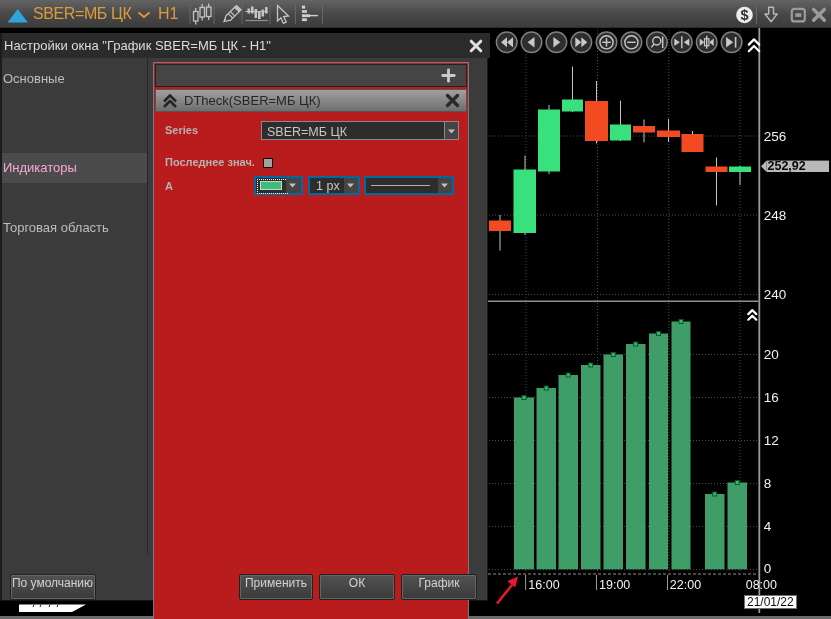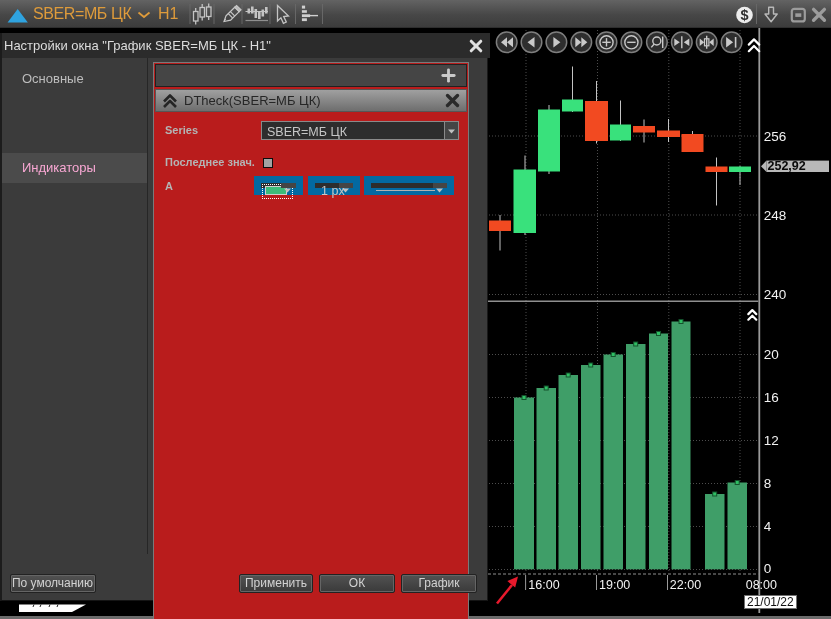--- a/index.html
+++ b/index.html
@@ -8,33 +8,33 @@
   
   #topbar{left:0;top:0;width:831px;height:28px;
     background:linear-gradient(#636363,#474747 55%,#3c3c3c);border-bottom:1px solid #2e2e2e;box-sizing:border-box;}
   .otxt{position:absolute;top:5px;font-size:16px;color:#de9b3b;}
   
   #dialog{left:0;top:33px;width:488px;height:568px;background:#3b3b3b;
     border-left:2px solid #1c1c1c;border-right:1px solid #1a1a1a;border-bottom:1px solid #141414;box-sizing:border-box;}
   #dtitle{left:0;top:0;width:488px;height:25px;background:#2b2b2b;}
   #dtitle span{position:absolute;left:2px;top:5px;font-size:13px;color:#dcdcdc;white-space:nowrap;}
   .sideitem{position:absolute;left:0px;width:144px;height:30px;line-height:30px;
-    padding-left:20px;font-size:13px;color:#bdbdbd;box-sizing:border-box;}
+    padding-left:1px;font-size:13px;color:#bdbdbd;box-sizing:border-box;}
   #panel{left:151px;top:29px;width:316px;height:564px;border:1px solid #7a7a7a;
      background:#b91c1c;box-sizing:border-box;}
-  .btn{position:absolute;height:19px;background:linear-gradient(#525252,#3a3a3a);
+  .btn{position:absolute;height:26px;background:linear-gradient(#525252,#3a3a3a);
     border:1px solid #222;box-shadow:inset 0 0 0 1px #656565;border-radius:2px;
     color:#d2d2d2;font-size:12px;text-align:center;line-height:17px;box-sizing:border-box;
     white-space:nowrap;}
   .lbl{position:absolute;font-size:11px;color:#b4b4b4;white-space:nowrap;font-weight:bold;}
   .combo{position:absolute;background:#2d2d2d;border:1px solid #8a8a8a;box-sizing:border-box;}
   .combo .arr{position:absolute;right:0;top:0;bottom:0;width:13px;background:#454545;
     border-left:1px solid #8a8a8a;}
   .arr svg{position:absolute;left:1px;top:6px;}
-  .blackbox{position:absolute;background:#2d2d2d;border:7px solid #0369a1;box-sizing:border-box;}
+  .blackbox{position:absolute;background:#2d2d2d;border:2px solid #0369a1;box-sizing:border-box;}
   .blackbox .arr2{position:absolute;right:0;top:0;bottom:0;width:14px;background:#454545;}
 </style></head>
 <body>
 
 <svg class="abs" style="left:488px;top:28px" width="343" height="591" viewBox="488 28 343 591">
 
 <g stroke="#4d4d4d" stroke-width="1" stroke-dasharray="1 2">
   <line x1="526" y1="30" x2="526" y2="572"></line>
   <line x1="597.5" y1="30" x2="597.5" y2="572"></line>
   <line x1="668.8" y1="30" x2="668.8" y2="572"></line>
@@ -312,20 +312,21 @@
       <g stroke="#e0e0e0" stroke-width="3" stroke-linecap="round">
         <line x1="2.2" y1="2.2" x2="11.8" y2="11.8"></line>
           <line x1="11.8" y1="2.2" x2="2.2" y2="11.8"></line>
       </g>
     </svg>
   </div>
 
   <div class="abs" style="left:0;top:119.5px;width:145px;height:30px;background:#4b4b4b"></div>
   <div class="sideitem" style="top:31px">Основные</div>
   <div class="sideitem" style="top:120.4px;color:#f9a8d4">Индикаторы</div>
+  <div class="sideitem" style="top:180px">Торговая область</div>
   <div class="abs" style="left:145px;top:25px;width:1px;height:496px;background:#262626"></div>
 
   <div class="abs" id="panel">
 
     <div class="abs" style="left:1px;top:1px;width:310px;height:21px;background:#454545;border:1px solid #212121">
       <svg class="abs" style="right:10.5px;top:3px" width="15" height="15" viewBox="0 0 15 15">
         <g stroke="#cacaca" stroke-width="2.8" stroke-linecap="round">
           <line x1="7.5" y1="1.8" x2="7.5" y2="13.2"></line>
             <line x1="1.8" y1="7.5" x2="13.2" y2="7.5"></line>
         </g>

